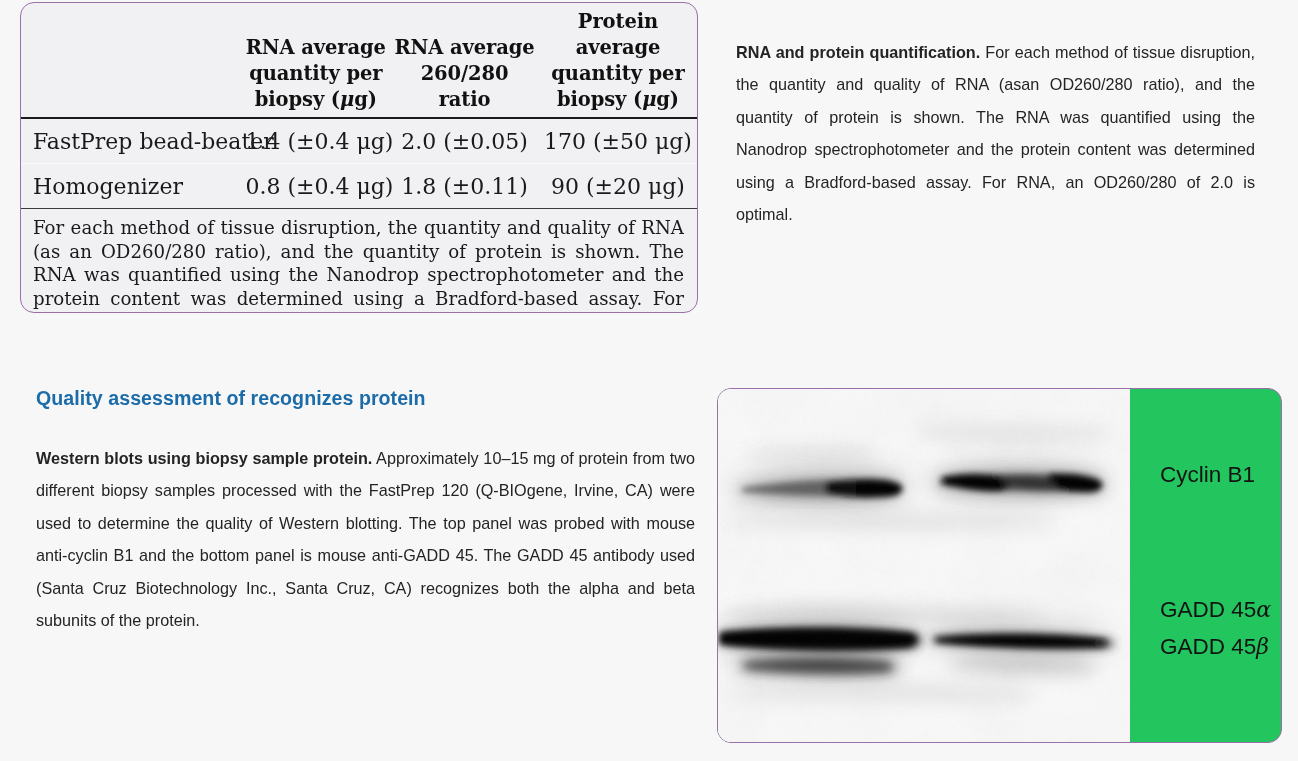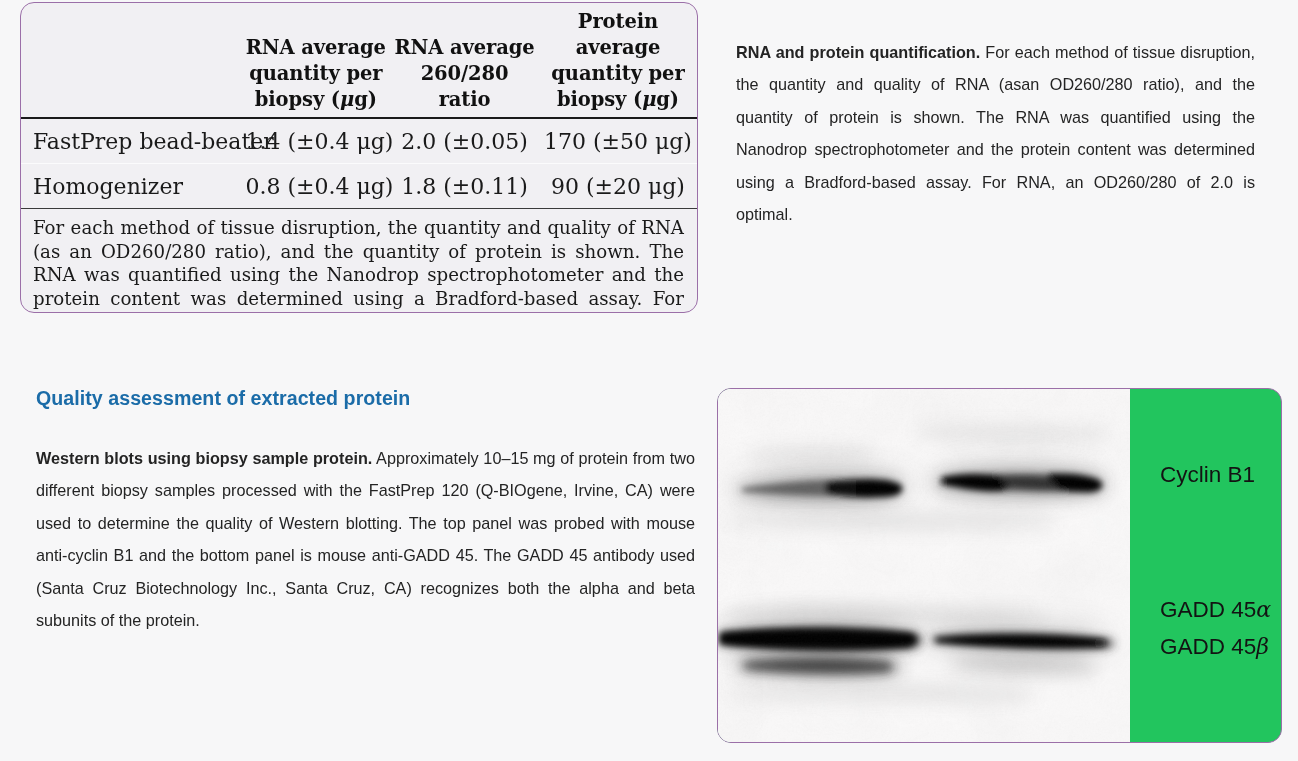--- a/index.html
+++ b/index.html
@@ -203,21 +203,21 @@
     </tbody>
   </table>
   <div id="table-footnote">For each method of tissue disruption, the quantity and quality of RNA (as an OD260/280 ratio), and the quantity of protein is shown. The RNA was quantified using the Nanodrop spectrophotometer and the protein content was determined using a Bradford-based assay. For RNA, an OD260/280 of 2.0 is optimal. All quantities are±SD.</div>
 </div>
 
 <div id="yield-section">
   <p class="body-text" id="yield-body"><span class="lead">RNA and protein quantification.</span><span> For each method of tissue disruption, the quantity and quality of RNA (asan OD260/280 ratio), and the quantity of protein is shown. The RNA was quantified using the Nanodrop spectrophotometer and the protein content was determined using a Bradford-based assay. For RNA, an OD260/280 of 2.0 is optimal.</span></p>
 </div>
 
 <div id="quality-section">
-  <h2 class="section-heading">Quality assessment of extracted protein</h2>
+  <h2 class="section-heading">Quality assessment of recognizes protein</h2>
   <p class="body-text" id="quality-body"><span class="lead">Western blots using biopsy sample protein.</span><span> Approximately 10–15 mg of protein from two different biopsy samples processed with the FastPrep 120 </span><span class="ital">(Q-BIOgene, Irvine, CA)</span><span> were used to determine the quality of Western blotting. The top panel was probed with mouse anti-cyclin B1 and the bottom panel is mouse anti-GADD 45. The GADD 45 antibody used </span><span class="ital">(Santa Cruz Biotechnology Inc., Santa Cruz, CA)</span><span> recognizes both the alpha and beta subunits of the protein.</span></p>
 </div>
 
 <div id="blot-panel">
 
   <div id="blot-image">
     <svg width="412" height="353" viewBox="0 0 412 353" xmlns="http://www.w3.org/2000/svg">
       <defs>
         <filter id="blurHi" x="-30%" y="-120%" width="160%" height="340%">
           <feGaussianBlur stdDeviation="3.2"></feGaussianBlur>

